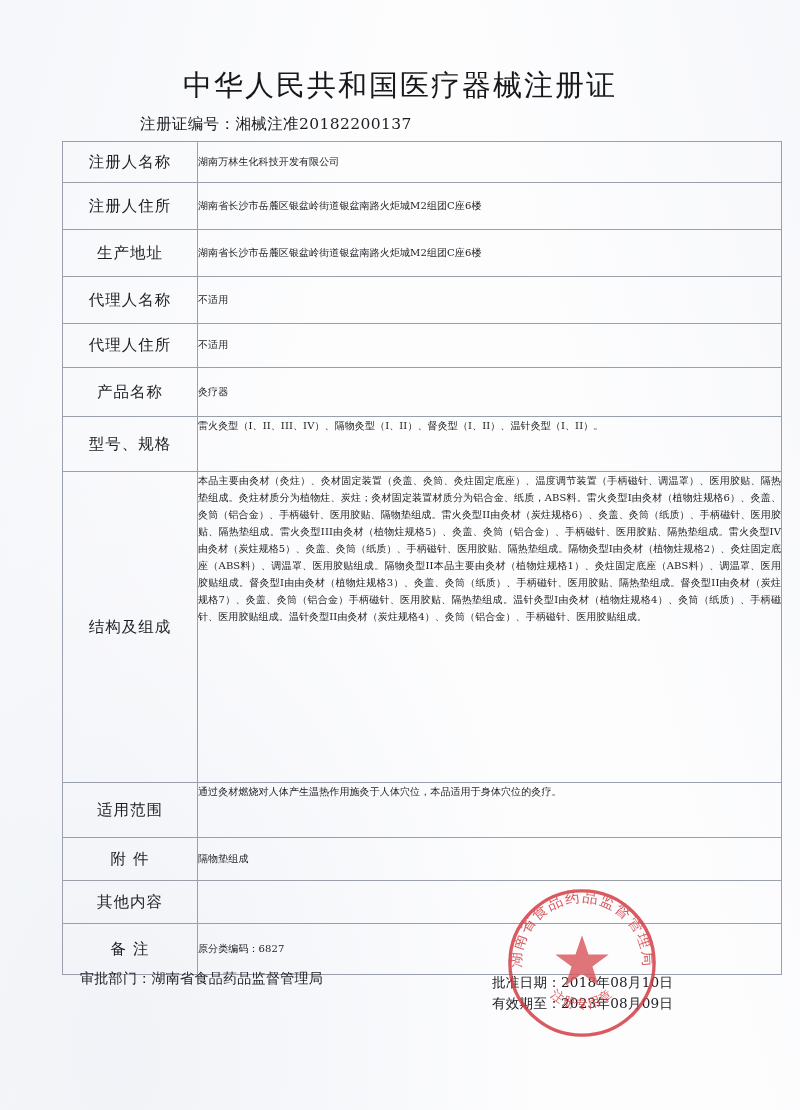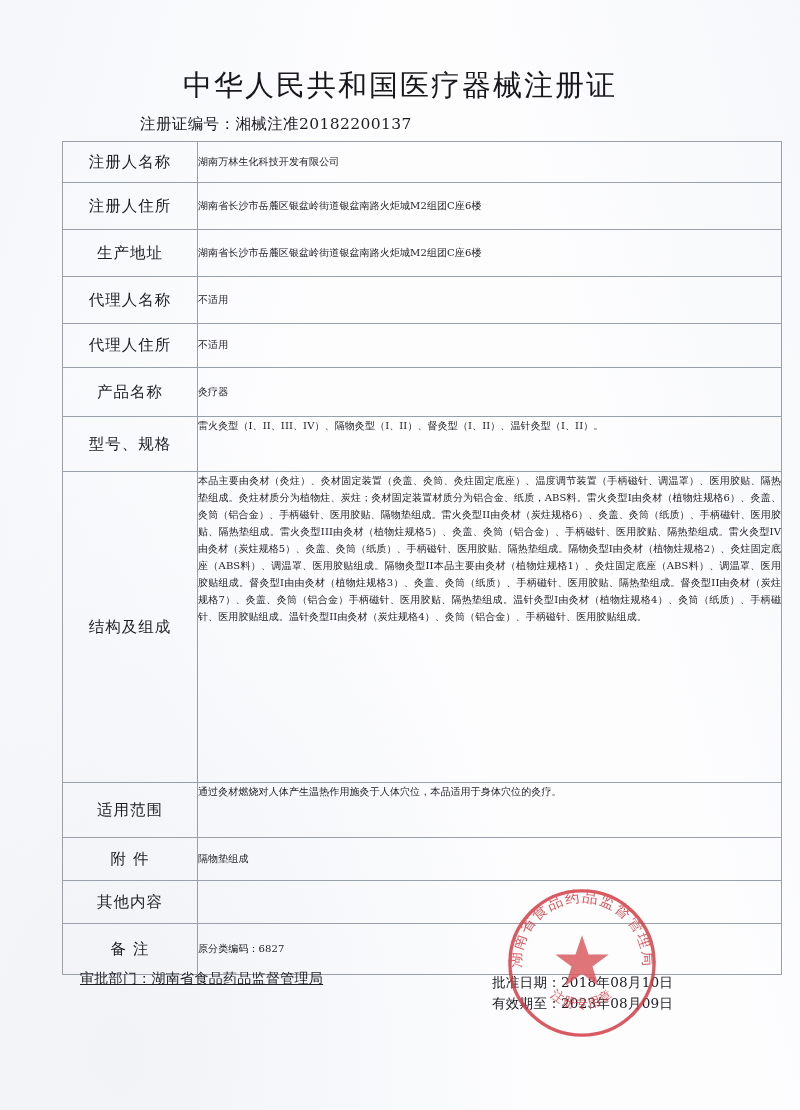--- a/index.html
+++ b/index.html
@@ -105,21 +105,20 @@
   tr.r-other td    { height: 42px; }
   tr.r-remark td   { height: 50px; }
 
   .footer {
     position: absolute;
     left: 80px;
     top: 970px;
     font-size: 14px;
     letter-spacing: 0.3px;
     color: #1c1c22;
-    text-decoration: underline;
   }
   .footer-right {
     position: absolute;
     left: 492px;
     top: 972px;
     font-size: 13.6px;
     line-height: 1.55;
     letter-spacing: 0.2px;
     color: #1c1c22;
   }

